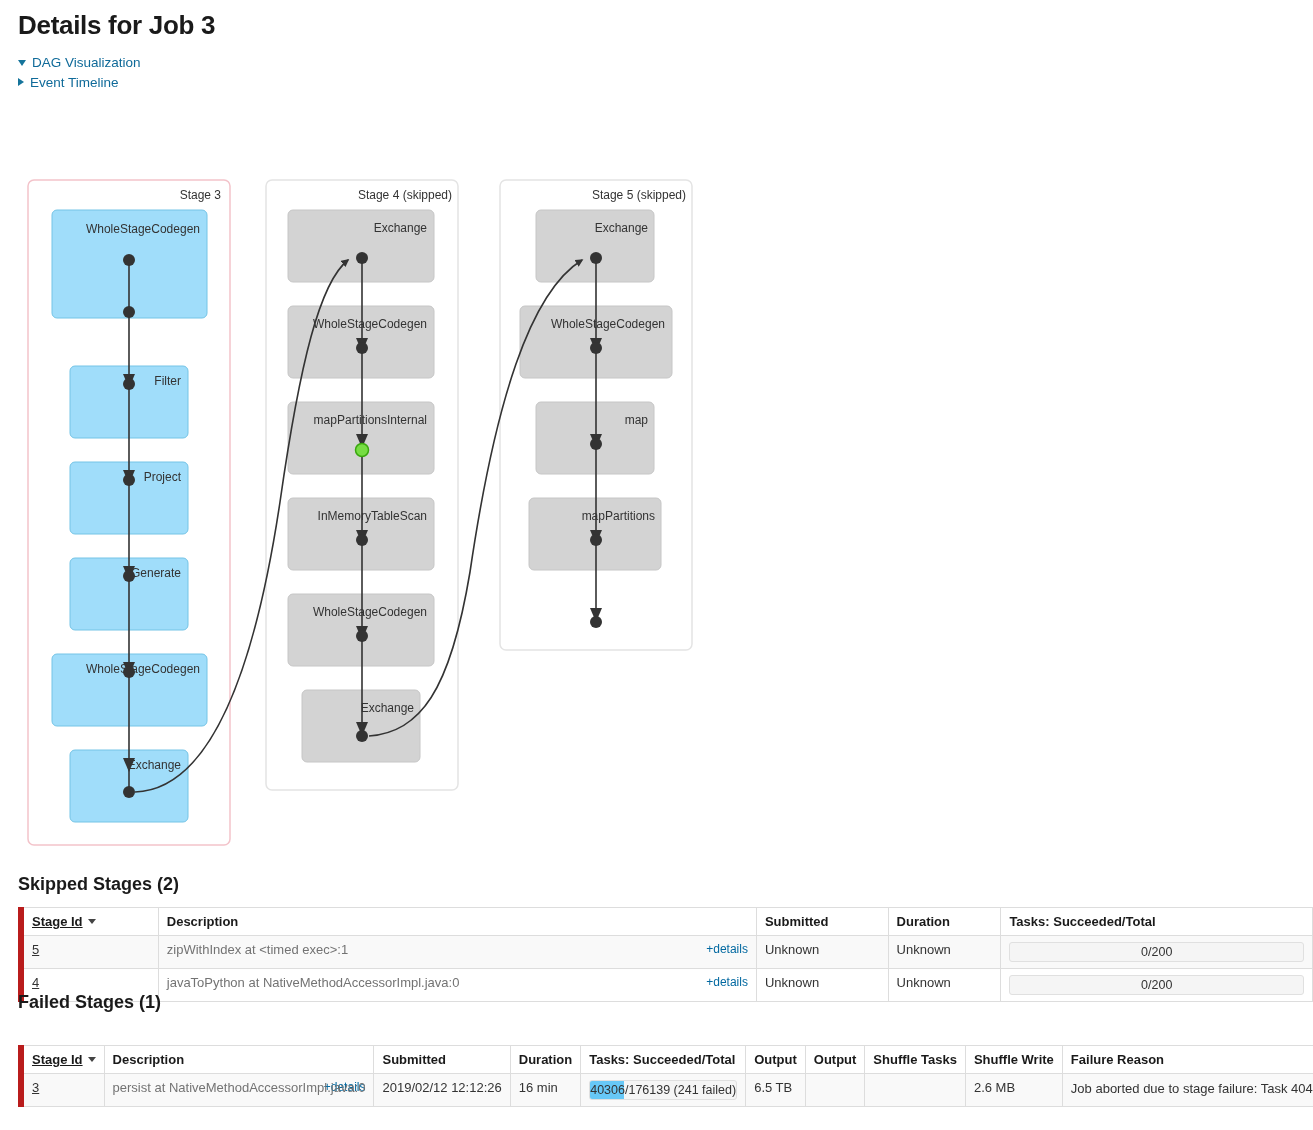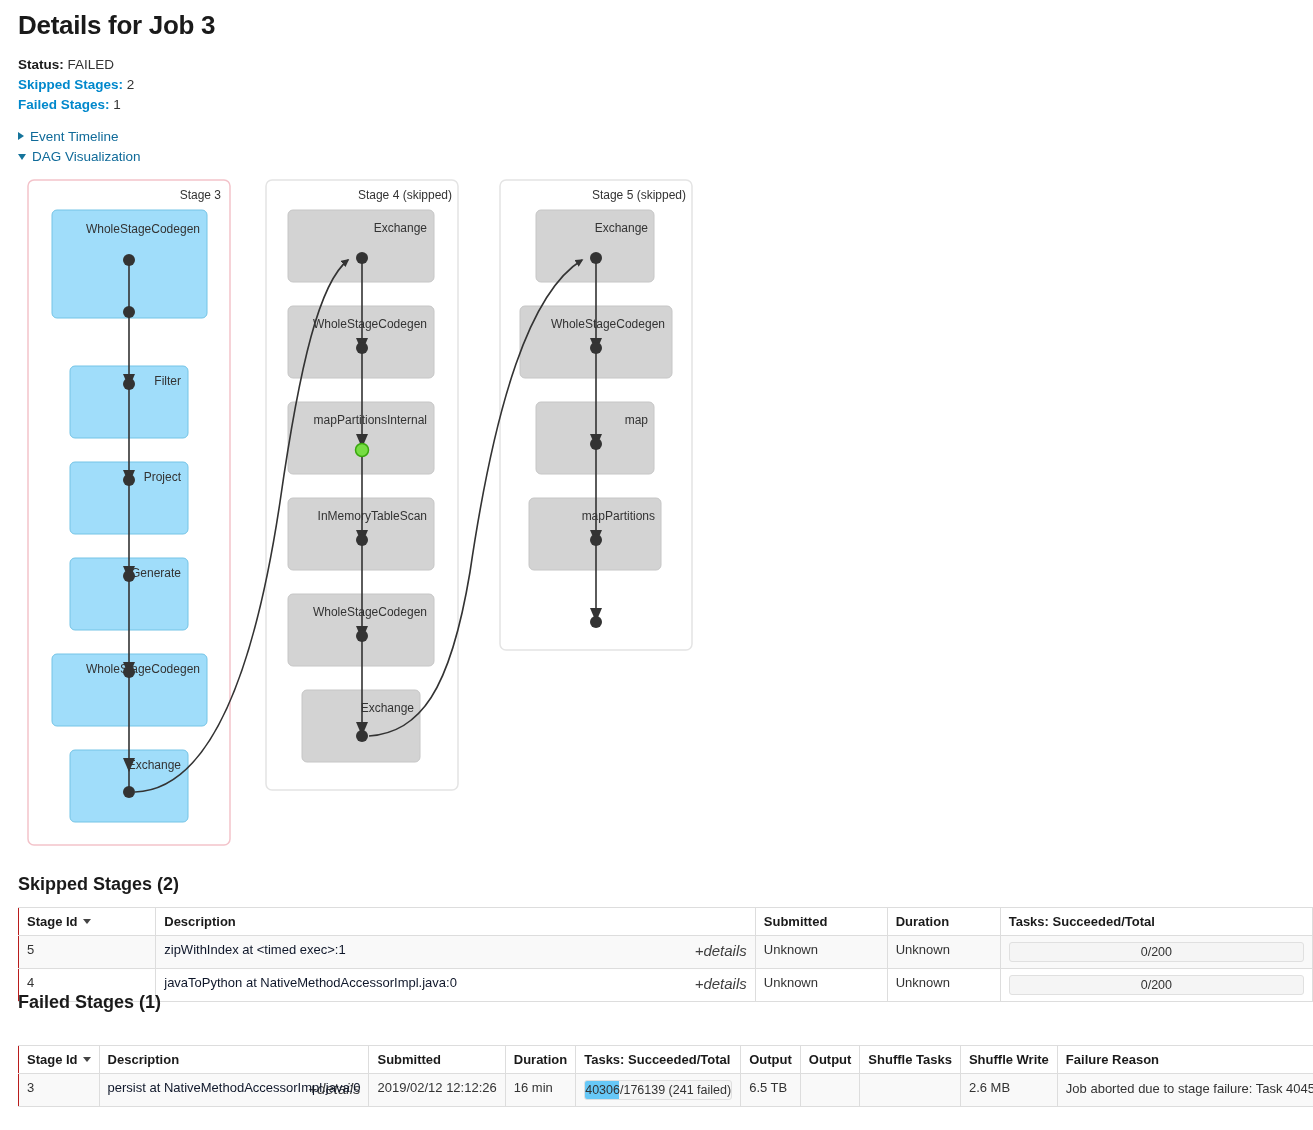--- a/index.html
+++ b/index.html
@@ -139,41 +139,40 @@
     border-left: 0;
     padding: 6px 8px;
     color: #333;
     vertical-align: top;
     white-space: nowrap;
     overflow: hidden;
   }
   table.spark tr.odd td { background: #f9f9f9; }
   table.spark tr.even td { background: #ffffff; }
   table.spark th:first-child,
-  table.spark td:first-child { border-left: 1px solid #b91c1c; }
+  table.spark td:first-child { border-left: 6px solid #b91c1c; text-decoration: underline; }
 
   .sortcaret {
     display: inline-block;
     width: 0; height: 0;
     margin-left: 5px;
     border-top: 5px solid #444;
     border-left: 4px solid transparent;
     border-right: 4px solid transparent;
     vertical-align: 2px;
   }
   a.desc-link {
-    color: #0f172a;
+    color: #737373;
     text-decoration: none;
   }
   .details-btn {
-    color: #404040;
+    color: #0369a1;
     float: right;
-    font-size: 15px;
+    font-size: 12px;
     cursor: pointer;
-    font-style: italic;
   }
   .desc-cell { position: relative; }
 
   
   .progress {
     position: relative;
     height: 18px;
     border: 1px solid #e0e0e0;
     border-radius: 3px;
     background: #f5f5f5;
@@ -202,41 +201,27 @@
     color: #333;
   }
 </style>
 </head>
 <body>
 
 <div class="page">
 
   <h1 class="page-title">Details for Job 3</h1>
 
-  <div class="meta-list">
-    <div class="meta-row">
-      <span class="meta-label">Status:</span>
-      <span class="meta-value">FAILED</span>
-    </div>
-    <div class="meta-row">
-      <span class="meta-label link-label">Skipped Stages:</span>
-      <span class="meta-value">2</span>
-    </div>
-    <div class="meta-row">
-      <span class="meta-label link-label">Failed Stages:</span>
-      <span class="meta-value">1</span>
-    </div>
-  </div>
 
   <div class="toggles">
     <div class="toggle-row">
-      <span class="tri tri-right"></span><span class="toggle-label">Event Timeline</span>
+      <span class="tri tri-down"></span><span class="toggle-label">DAG Visualization</span>
     </div>
     <div class="toggle-row">
-      <span class="tri tri-down"></span><span class="toggle-label">DAG Visualization</span>
+      <span class="tri tri-right"></span><span class="toggle-label">Event Timeline</span>
     </div>
   </div>
 
   <div class="dag-area">
     <svg class="dag-svg" width="1313" height="690" viewBox="0 0 1313 690" xmlns="http://www.w3.org/2000/svg">
       <defs>
         <marker id="arrow" viewBox="0 0 10 10" refX="8" refY="5" markerWidth="5" markerHeight="5" orient="auto-start-reverse">
           <path d="M 0 0 L 10 5 L 0 10 z" fill="#333333"></path>
         </marker>
       </defs>

